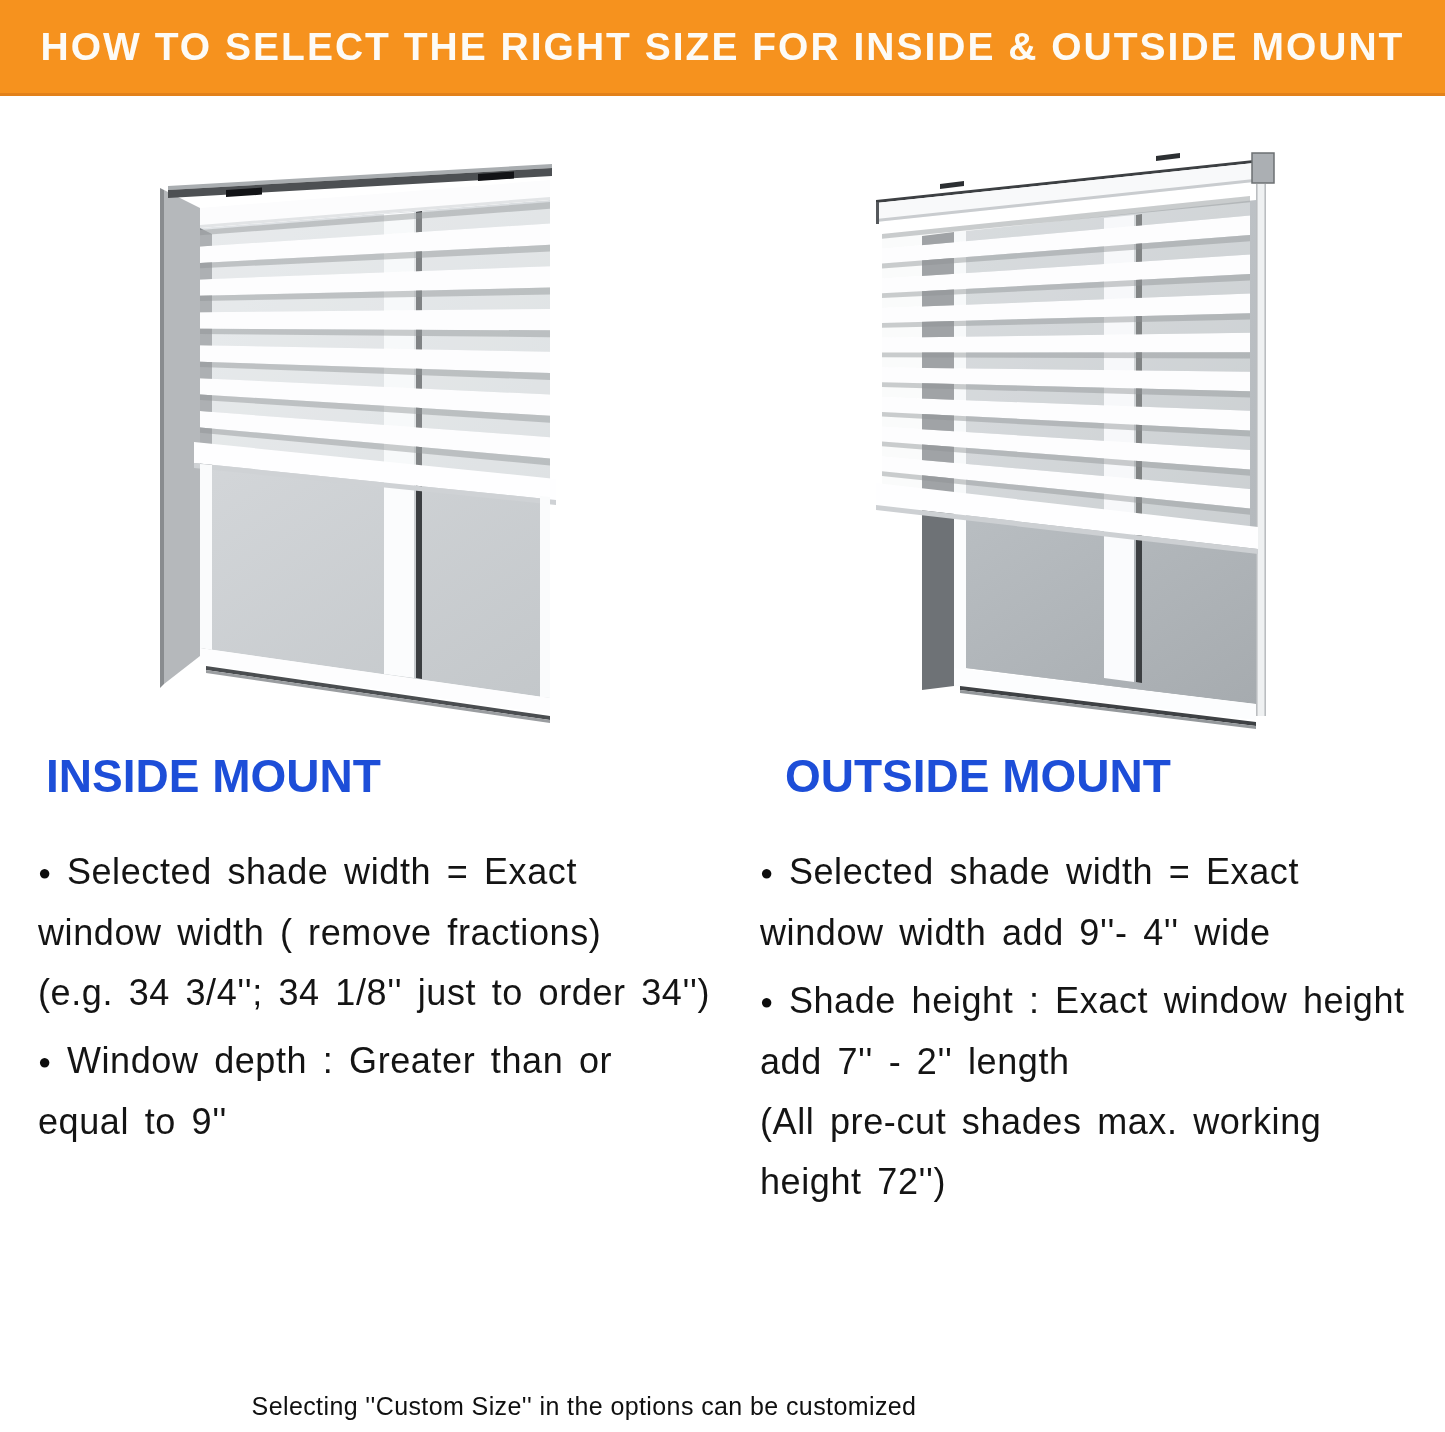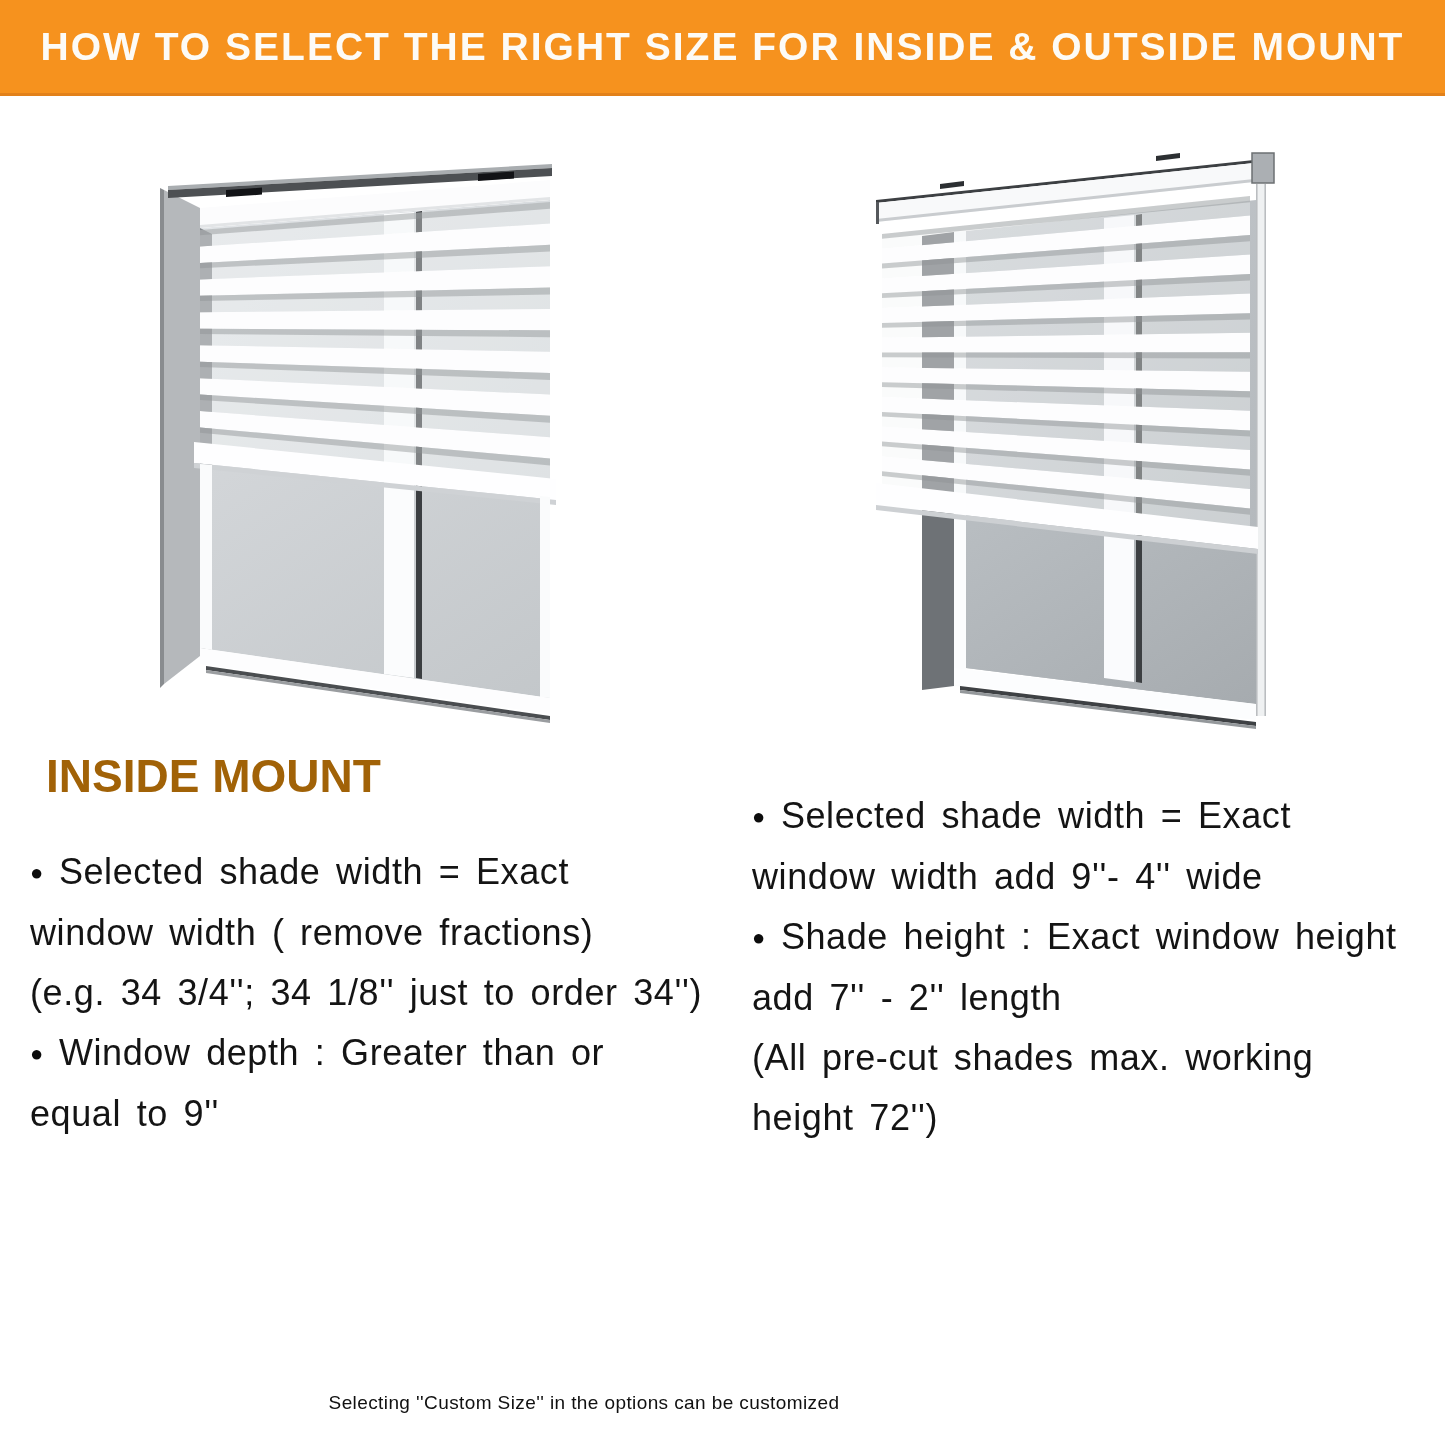--- a/index.html
+++ b/index.html
@@ -16,37 +16,37 @@
     margin:0;color:#fdfbf6;font-size:39px;font-weight:bold;
     letter-spacing:2px;white-space:nowrap;
   }
   figure{margin:0;padding:0;position:absolute;}
   .illus-inside{left:148px;top:142px;width:412px;height:590px;}
   .illus-outside{left:852px;top:138px;width:470px;height:600px;}
   .col{position:absolute;top:748px;}
   .col-inside{left:30px;width:700px;}
   .col-outside{left:752px;width:690px;}
   .col h2{
-    margin:0;color:#a16207;font-size:46px;font-weight:bold;
+    margin:0;color:#1d4ed8;font-size:46px;font-weight:bold;
     line-height:56px;letter-spacing:0px;white-space:nowrap;
   }
   .col-inside h2{margin-left:16px;}
   .col-outside h2{margin-left:33px;}
   .bullets{margin-top:38px;}
   .bullet{
-    margin:0;font-size:36px;line-height:60px;color:#141414;
+    margin:8px;font-size:36px;line-height:60px;color:#141414;
     letter-spacing:0.6px;word-spacing:5px;
   }
   .bullet .dot{
     font-size:22px;vertical-align:4px;margin-right:15px;color:#0c0c0c;
   }
   .bullet .txt{white-space:pre;}
   .footer-caption{
     position:absolute;left:0;top:1392px;width:1168px;text-align:center;
-    font-size:19px;letter-spacing:0.4px;color:#101010;margin:0;
+    font-size:25px;letter-spacing:0.4px;color:#101010;margin:0;
   }
   svg{display:block;width:100%;height:100%;}
 </style>
 </head>
 <body>
 
 <header class="banner">
   <h1>HOW TO SELECT THE RIGHT SIZE FOR INSIDE &amp; OUTSIDE MOUNT</h1>
 </header>
 
@@ -202,20 +202,21 @@
   <div class="bullets">
     <p class="bullet"><span class="dot">●</span><span class="txt">Selected shade width = Exact
 window width ( remove fractions)
 (e.g. 34 3/4''; 34 1/8'' just to order 34'')</span></p>
     <p class="bullet"><span class="dot">●</span><span class="txt">Window depth : Greater than or
 equal to 9''</span></p>
   </div>
 </section>
 
 <section class="col col-outside">
+  <h2>OUTSIDE MOUNT</h2>
   <div class="bullets">
     <p class="bullet"><span class="dot">●</span><span class="txt">Selected shade width = Exact
 window width add 9''- 4'' wide</span></p>
     <p class="bullet"><span class="dot">●</span><span class="txt">Shade height : Exact window height
 add 7'' - 2'' length
 (All pre-cut shades max. working
 height 72'')</span></p>
   </div>
 </section>
 

